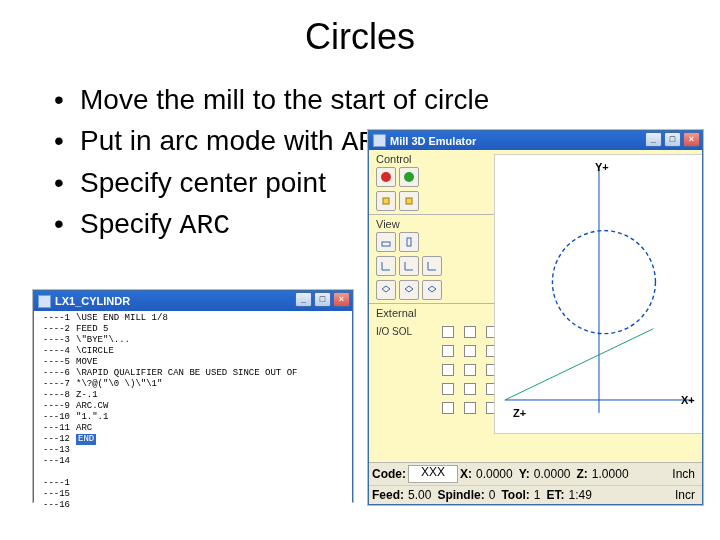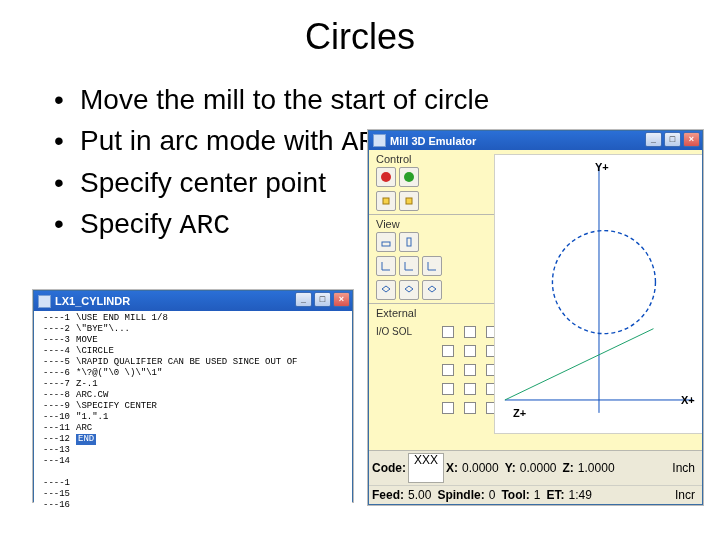--- a/index.html
+++ b/index.html
@@ -35,21 +35,21 @@
   .ext-panel { padding: 3px 7px; }
   .ext-grid { display: grid; grid-template-columns: 60px 16px 16px 16px; grid-auto-rows: 17px; gap: 2px 6px; align-items: center; font-size: 10px; color: #333; }
   .cbx { width: 12px; height: 12px; border: 1px solid #888; background: #fff; }
   .canvas { position: absolute; left: 125px; top: 23px; width: 209px; height: 280px; background: #fff; border: 1px solid #d0d0c8; overflow: hidden; }
   .canvas svg { width: 100%; height: 100%; display: block; }
   .axis-lbl { position: absolute; font-size: 11px; font-weight: bold; color: #000; }
   .status { position: absolute; left: 0; bottom: 0; right: 0; background: #ece9d8; border-top: 1px solid #b8b8b0; }
   .status-row { display: flex; font-size: 12px; padding: 2px 3px; gap: 2px; align-items: center; }
   .status-row > div { display: flex; align-items: center; }
   .st-lbl { font-weight: bold; padding-right: 2px; }
-  .st-box { background: #fff; border: 1px solid #a9a9a2; padding: 0 5px; height: 30px; line-height: 12px; min-width: 26px; }
+  .st-box { background: #fff; border: 1px solid #a9a9a2; padding: 0 12px; height: 18px; line-height: 12px; min-width: 26px; }
   .st-val { padding: 0 4px 0 2px; }
 </style>
 </head>
 <body>
 <div class="slide">
 
 <h1 class="title">Circles</h1>
 
 <ul class="bullets">
   <li><span>Move the mill to the start of circle</span></li>
@@ -84,28 +84,28 @@
           <div>---12</div>
           <div>---13</div>
           <div>---14</div>
           <div></div>
           <div>----1</div>
           <div>---15</div>
           <div>---16</div>
         </div>
     <div class="txt-col" id="txt-col">
           <div>\USE END MILL 1/8</div>
+          <div>FEED 5</div>
           <div>\"BYE"\...</div>
+          <div>\CIRCLE</div>
           <div>MOVE</div>
-          <div>\CIRCLE</div>
           <div>\RAPID QUALIFIER CAN BE USED SINCE OUT OF</div>
           <div>*\?@("\0 \)\"\1"</div>
           <div>Z-.1</div>
           <div>ARC.CW</div>
-          <div>\SPECIFY CENTER</div>
           <div>"1.".1</div>
           <div>ARC</div>
           <div><span class="cur">END</span></div>
           <div></div>
           <div></div>
           <div></div>
           <div></div>
           <div></div>
         </div>
   </div>

